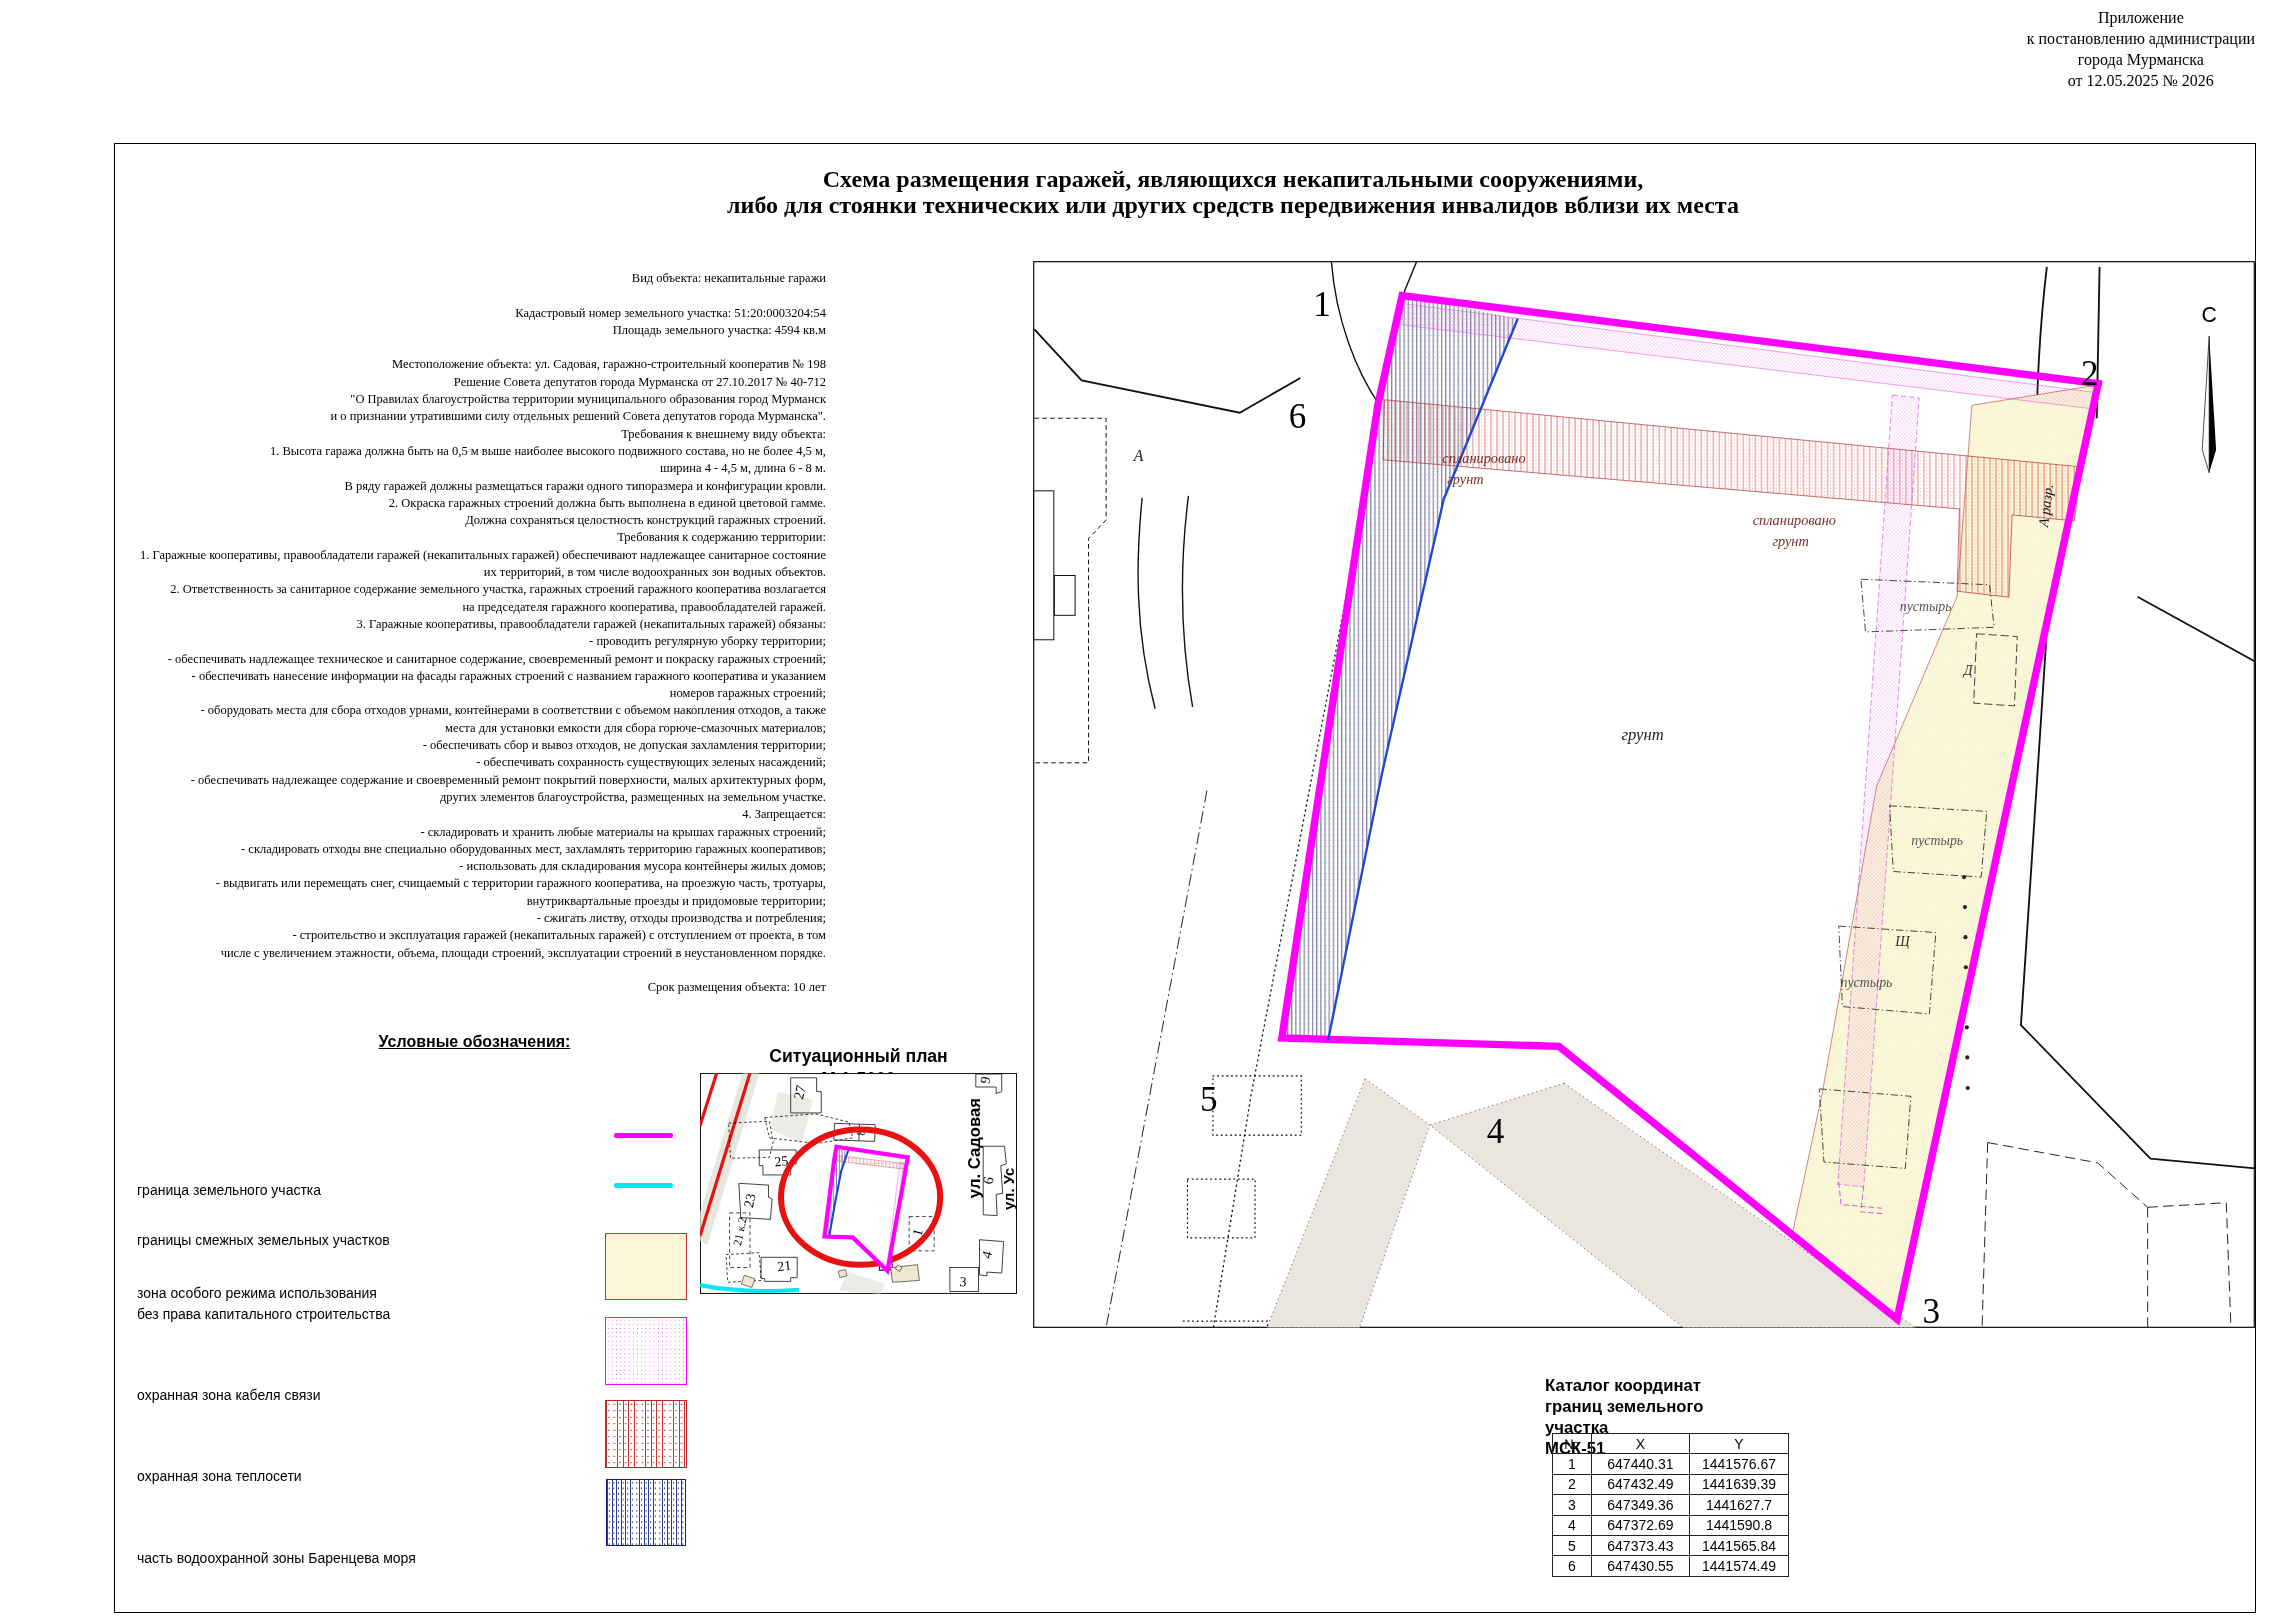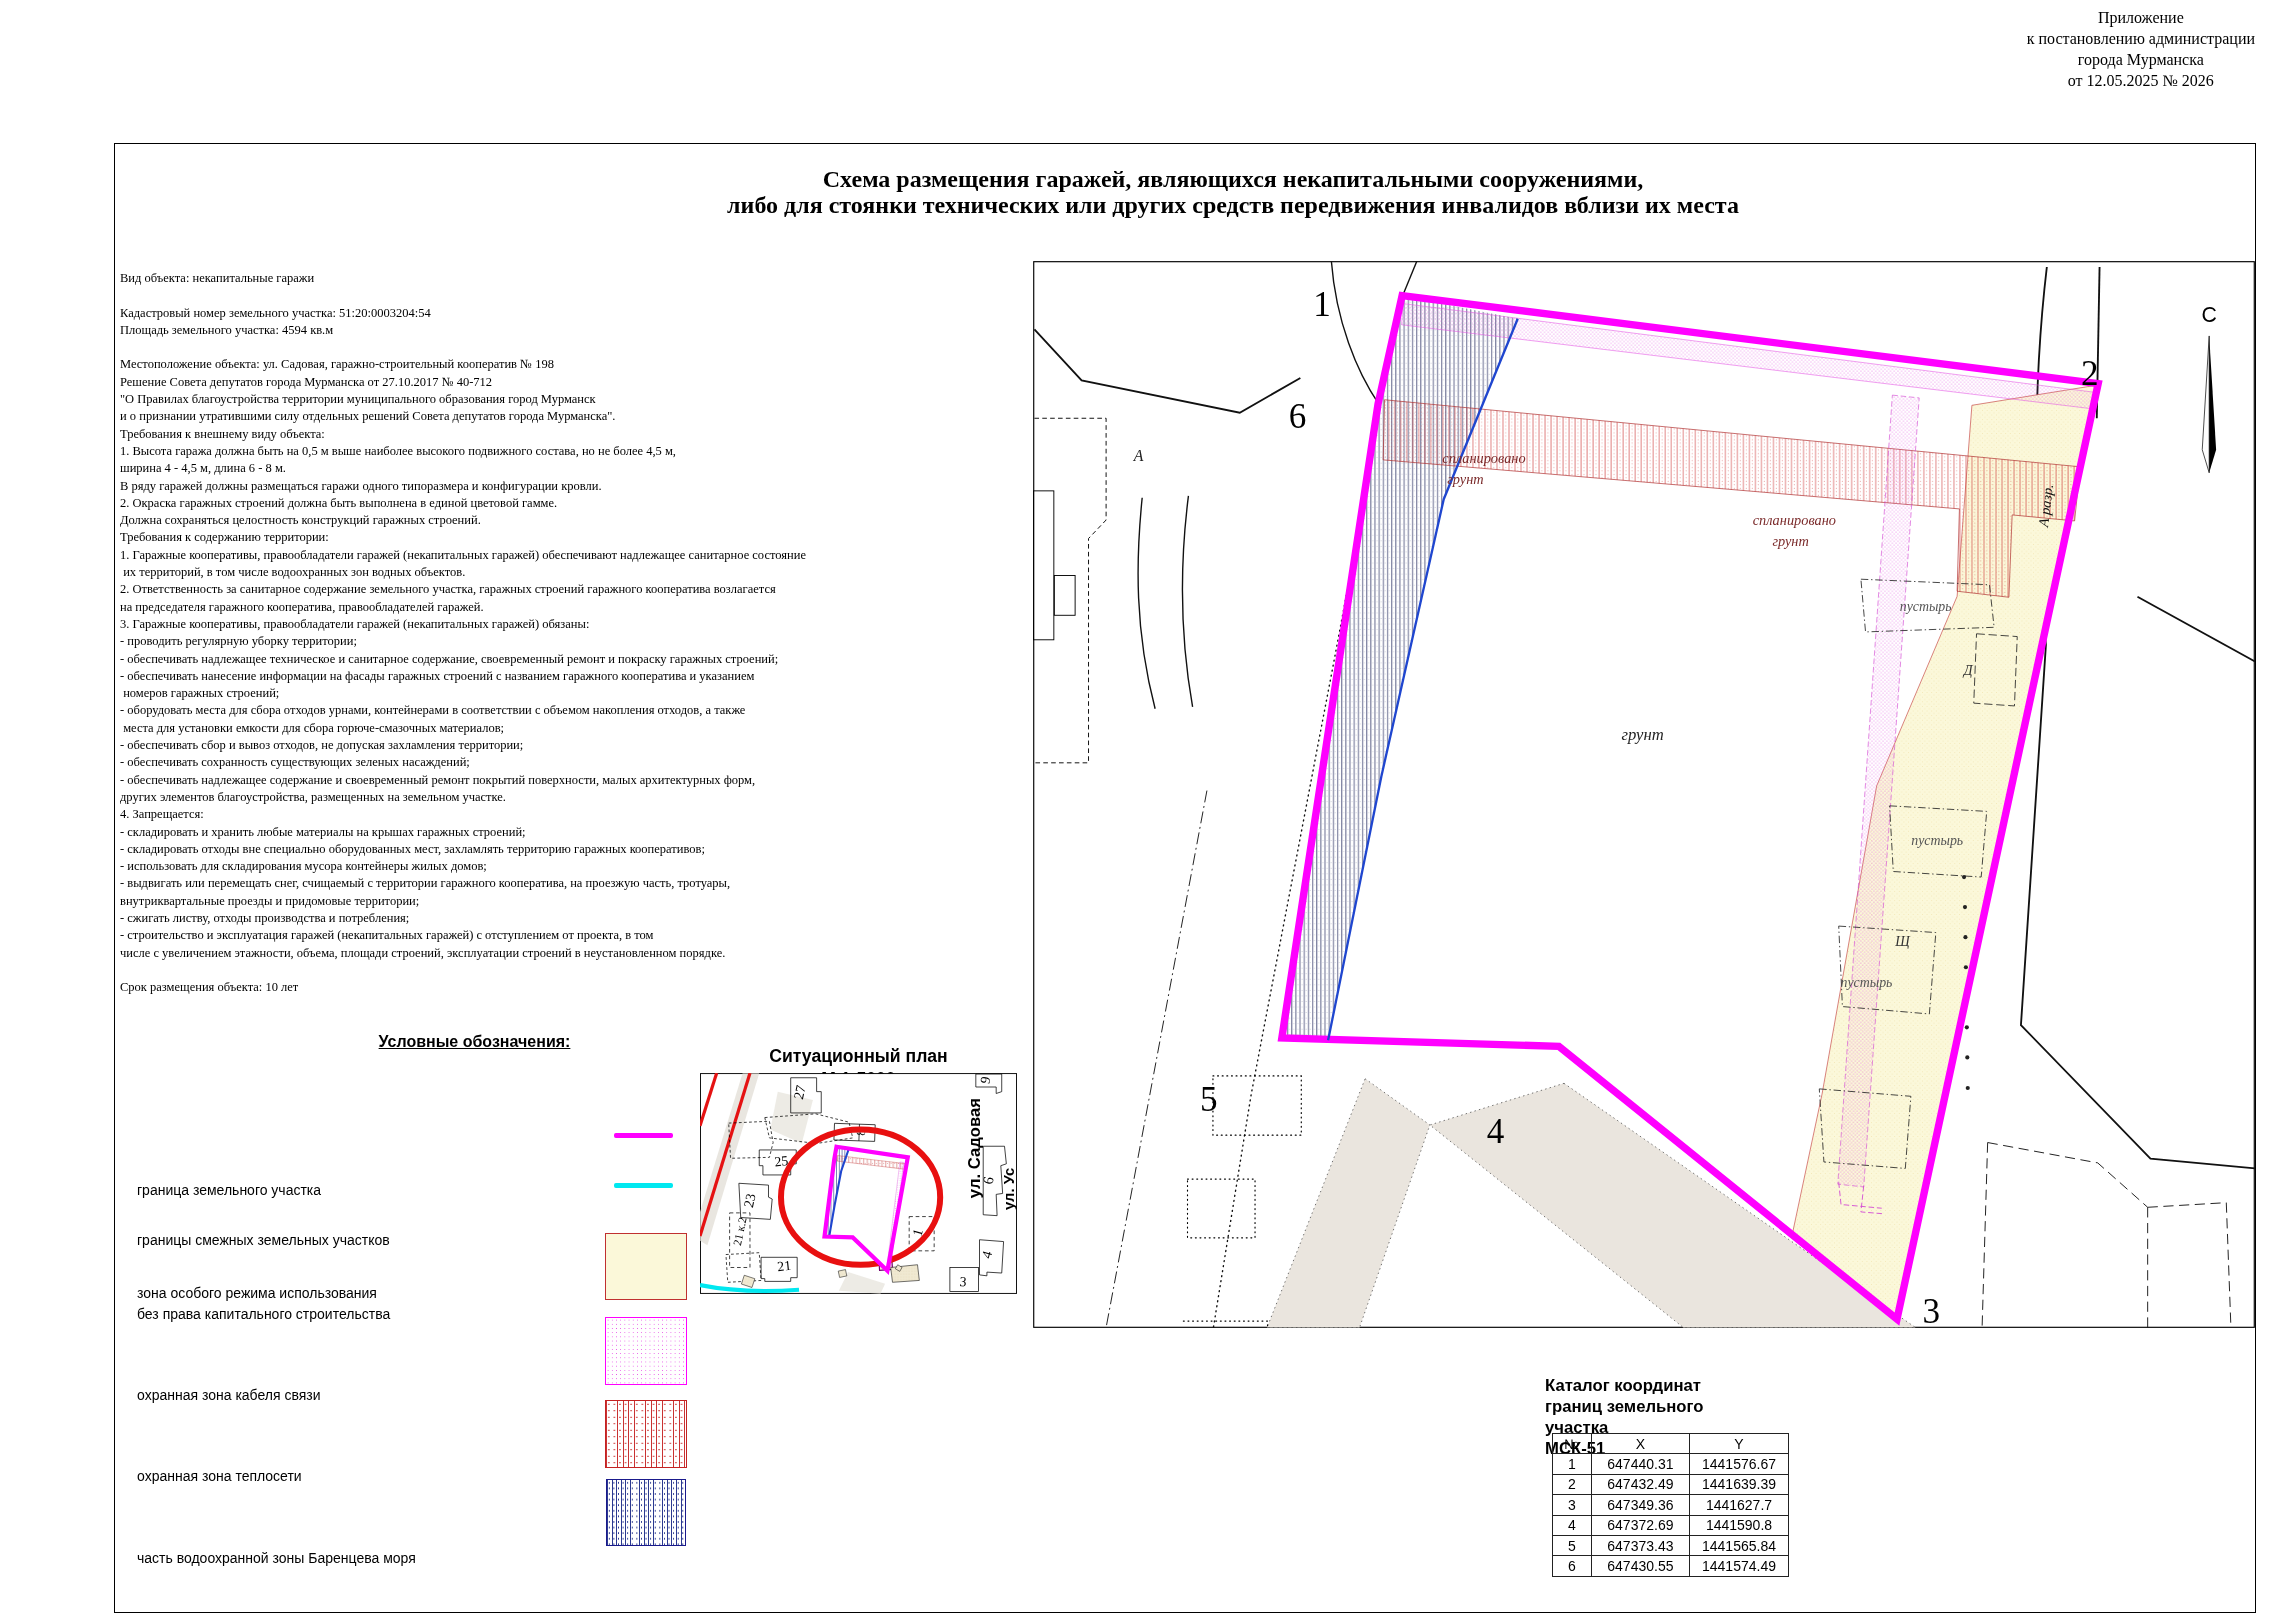--- a/index.html
+++ b/index.html
@@ -4,21 +4,21 @@
 <style>
   html,body{margin:0;padding:0;background:#888;}
   .page{position:relative;width:2295px;height:1623px;background:#fff;overflow:hidden;
         font-family:"Liberation Serif",serif;color:#000;}
   .annex{position:absolute;top:7.4px;right:40px;text-align:center;
          font-size:16px;line-height:21px;margin-left:32px;}
   .frame{position:absolute;left:114px;top:143px;width:2140px;height:1468px;
          border:1.4px solid #000;}
   .doc-title{position:absolute;left:116px;top:166px;width:2138px;text-align:center;
              font-weight:bold;font-size:24px;line-height:26px;padding-left:48px;}
-  .info{position:absolute;left:120px;top:271px;font-size:12.5px;}
+  .info{position:absolute;left:140px;top:271px;font-size:12.5px;text-align:right;}
   .tl{height:17.3px;white-space:pre;}
   .legend-heading{position:absolute;left:354px;top:1033px;width:241px;text-align:center;
       font-family:"Liberation Sans",sans-serif;font-weight:bold;font-size:16px;
       text-decoration:underline;}
   .leg-label{position:absolute;left:137px;font-family:"Liberation Sans",sans-serif;
       font-size:14px;line-height:20.4px;margin-top:45px;}
   .sw{position:absolute;}
   .sw-line{width:59px;height:5.1px;border-radius:1.9px;}
   .sw-magenta{background:#FF00FF;}
   .sw-cyan{background:#00E8F0;}

